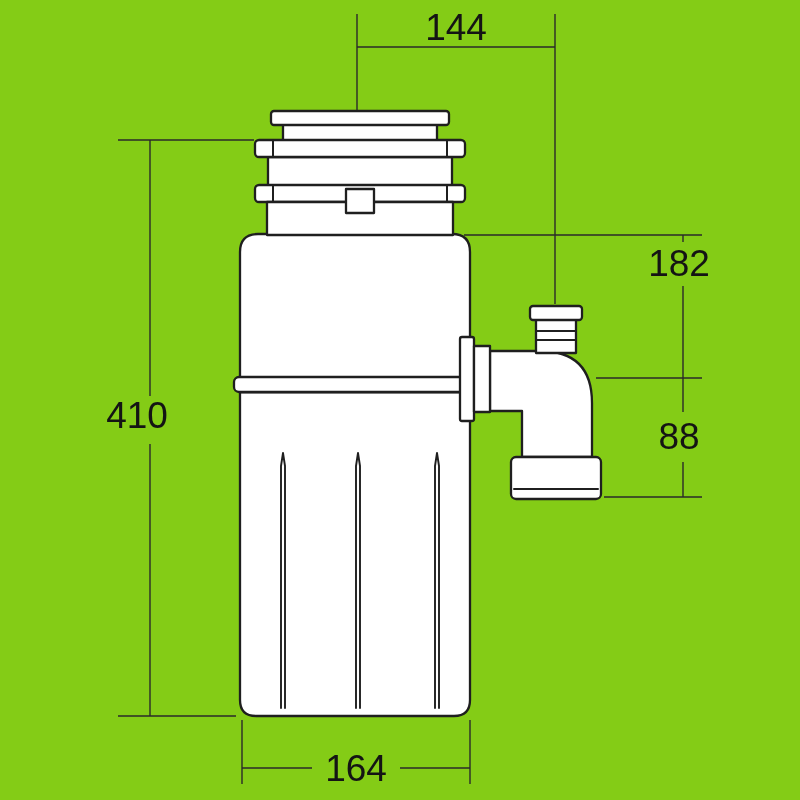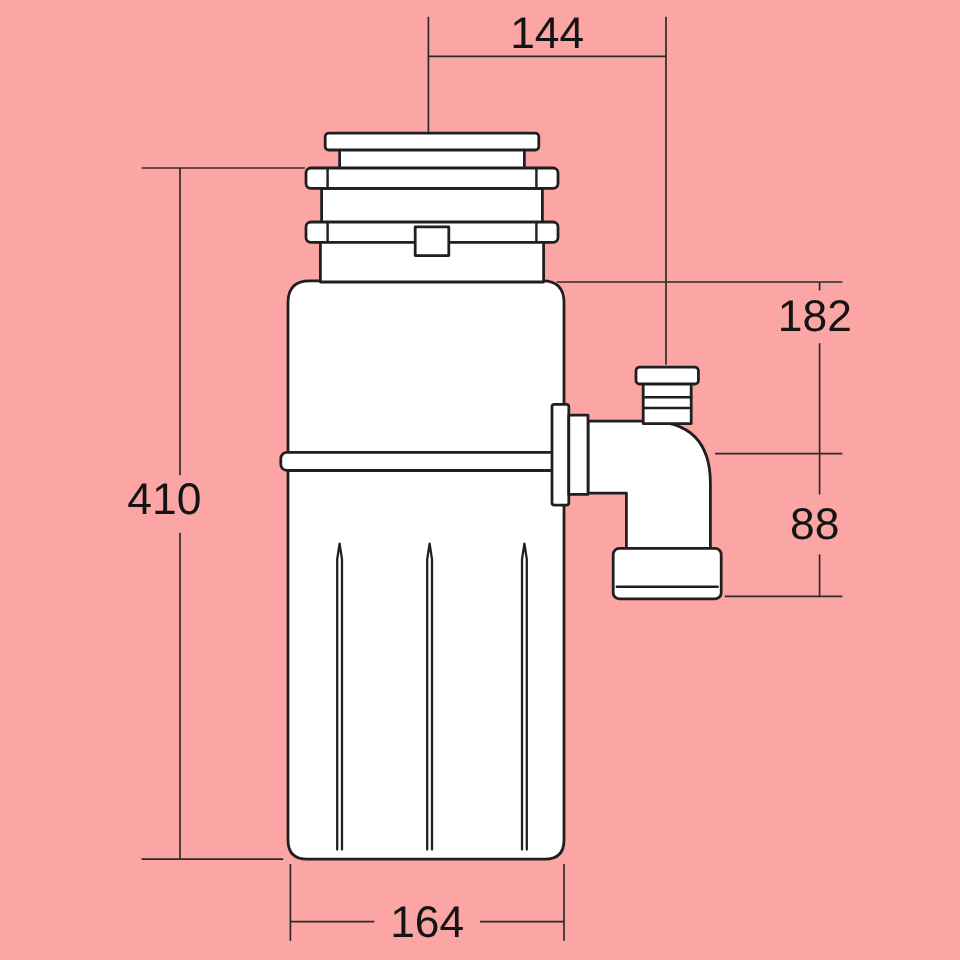--- a/index.html
+++ b/index.html
@@ -4,21 +4,21 @@
 <style>
   html, body {
     margin: 0;
     padding: 0;
     background: #ffffff;
   }
   .canvas {
     position: relative;
     width: 800px;
     height: 800px;
-    background: #fca5a5;
+    background: #84cc16;
     overflow: hidden;
   }
   svg { display: block; }
   .part {
     fill: #ffffff;
     stroke: #1f1f1f;
     stroke-width: 2.3;
     stroke-linejoin: round;
     stroke-linecap: round;
   }

